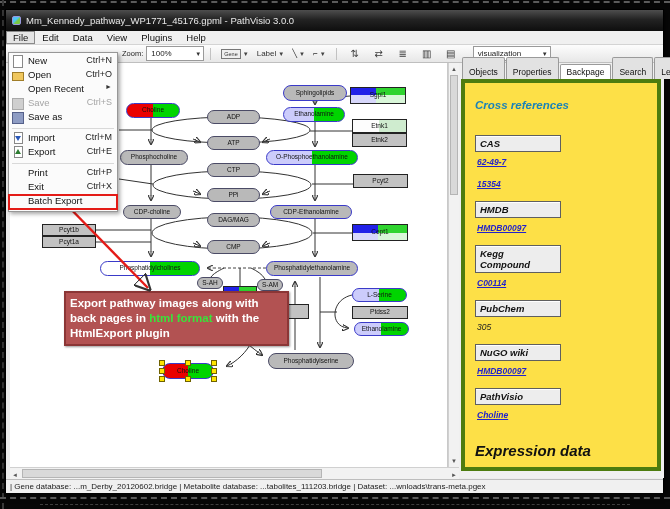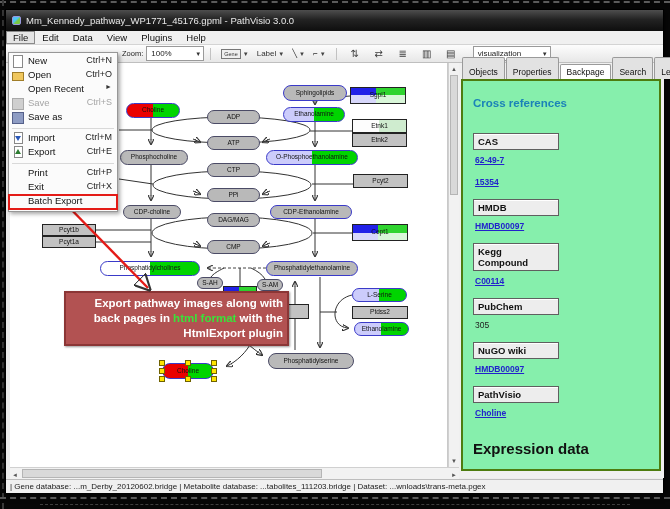--- a/index.html
+++ b/index.html
@@ -50,22 +50,22 @@
   #statusbar{position:absolute;left:0;top:469px;width:100%;height:14px;background:#f0f0f0;
              border-top:1px solid #bdbdbd;font-size:8px;color:#1a1a1a;display:flex;
              align-items:center;padding-left:4px;white-space:nowrap;overflow:hidden;}
 
   
   #sidepanel{position:absolute;left:453px;top:53px;width:205px;height:415px;background:#f0f0f0;}
   #tabs{display:flex;align-items:flex-end;height:16px;padding-left:3px;font-size:8.5px;color:#111;}
   .tab{border:1px solid #9a9a9a;border-bottom:none;background:#e2e2e2;padding:9px 6px 2px;
        margin-right:1px;border-radius:2px 2px 0 0;}
   .tab.active{background:#fff;padding:2px 6px 3px;position:relative;top:1px;}
-  #panel-content{position:absolute;left:2px;top:16px;width:200px;height:392px;background:#86efac;
-                 border:2px solid #4d7c0f;padding:6px 10px;overflow:hidden;}
+  #panel-content{position:absolute;left:2px;top:16px;width:200px;height:392px;background:#fde047;
+                 border:4px solid #4d7c0f;padding:6px 10px;overflow:hidden;font-style:italic;}
   .bp-heading{color:#1b82b8;font-weight:bold;font-size:11.5px;margin:10px 0 24px;}
   .bp-section{margin-bottom:12px;}
   .bp-header{width:86px;border:1px solid #5f5f5f;background:#ededed;font-weight:bold;
              font-size:9.5px;color:#111;padding:2px 4px;box-shadow:inset 0 1px 0 #fff;}
   .bp-value{margin:5px 0 0 2px;font-size:8.5px;font-weight:bold;}
   .bp-value a{color:#2222cc;}
   .bp-plain{color:#222;font-weight:normal;}
   .bp-expression{font-weight:bold;font-size:15px;color:#111;margin-top:22px;}
 
   
@@ -84,21 +84,21 @@
 
   
   #edges,#annot{position:absolute;left:0;top:0;pointer-events:none;}
   #edges{z-index:1;} #annot{z-index:5;}
   #edges path,#edges ellipse{fill:none;stroke:#333;stroke-width:1;}
   #edges .dash{stroke:#444;stroke-dasharray:3 2;}
 
   
   #callout{position:absolute;left:64px;top:291px;width:225px;height:55px;z-index:4;
            background:#b25252;border:2px solid #8b3636;box-shadow:1px 1px 2px rgba(0,0,0,.4);
-           color:#fff;font-weight:bold;font-size:11.5px;line-height:1.3;text-align:right;
+           color:#fff;font-weight:bold;font-size:11.5px;line-height:1.3;text-align:left;
            padding:3px 4px;}
   #callout .hl{color:#3ae23a;}
 
   
   #filemenu{position:absolute;left:8px;top:52px;width:110px;z-index:10;background:#fbfbfb;
             border:1px solid #979797;box-shadow:2px 2px 4px rgba(0,0,0,.35);padding:2px 0;
             font-size:9.5px;color:#111;}
   .menu-item{display:flex;align-items:flex-start;height:14px;padding:0 5px 0 2px;}
   .menu-item .lbl{flex:1;}
   .menu-item .sc{color:#222;font-size:9px;}

